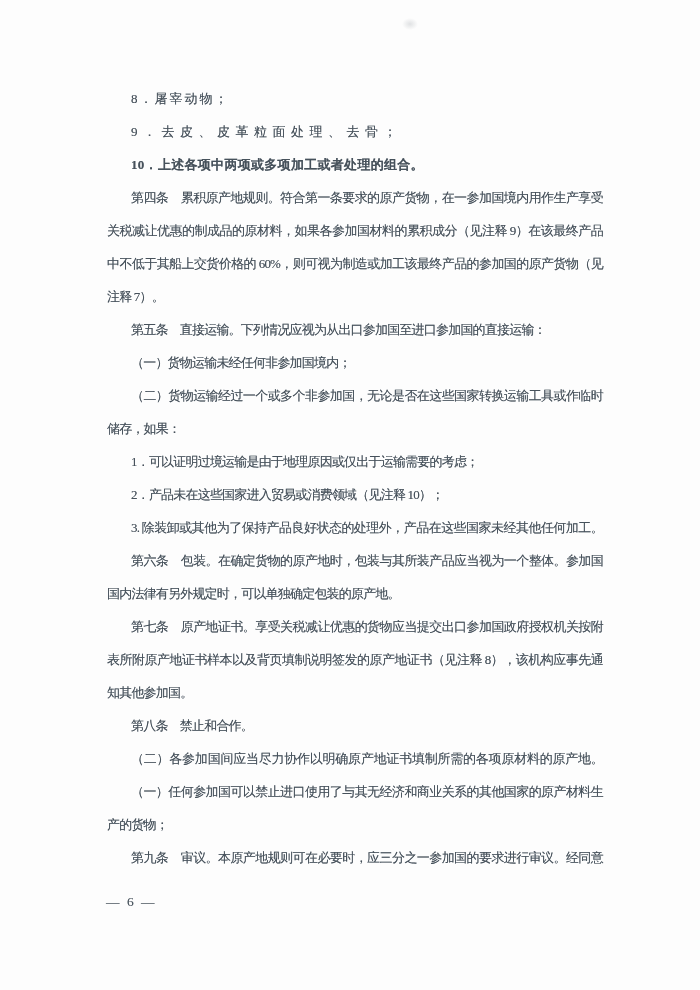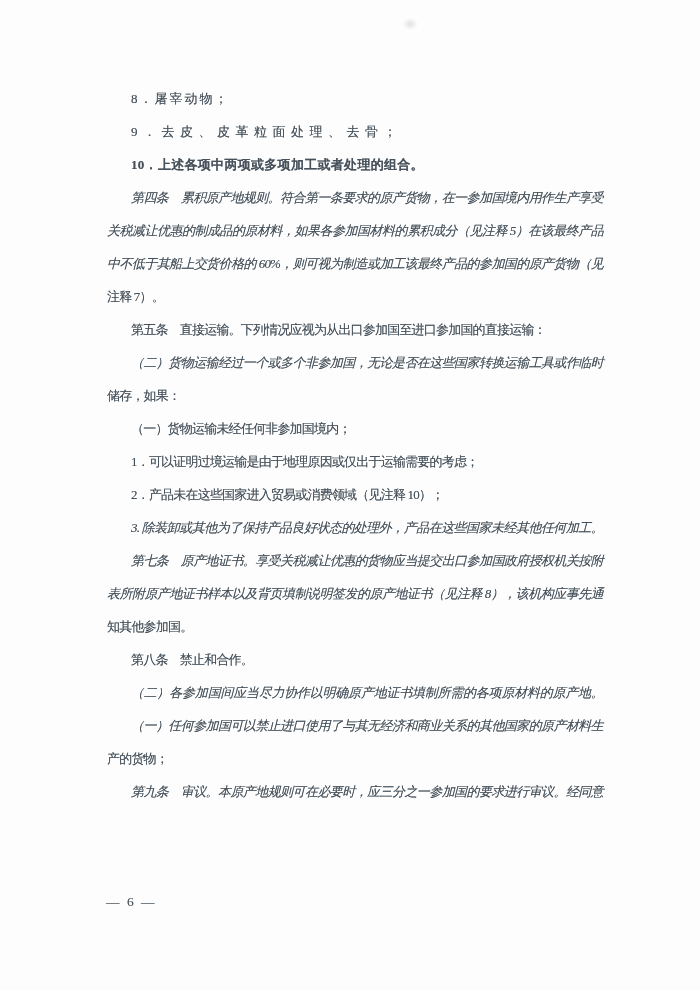--- a/index.html
+++ b/index.html
@@ -45,21 +45,20 @@
     display: block;
     height: 33px;
     white-space: nowrap;
     text-align: justify;
     text-align-last: left;
     text-justify: inter-character;
   }
   .line.fill {
     white-space: normal;
     text-align-last: justify;
-    font-style: italic;
   }
   .line.ind { padding-left: 24px; }
   .page-number {
     position: absolute;
     left: 106px;
     top: 894px;
     color: #4a555f;
     font-size: 13.5px;
     letter-spacing: 2px;
     text-shadow: 0 0 0.5px rgba(70,81,91,0.5);
@@ -75,42 +74,46 @@
         <div class="line ind" style="letter-spacing: 2px;">8．屠宰动物；</div>
       </div>
       <div class="para">
         <div class="line ind" style="letter-spacing: 5.5px;">9．去皮、皮革粒面处理、去骨；</div>
       </div>
       <div class="para">
         <div class="line ind" style="letter-spacing: 0.3px; font-weight: bold;">10．上述各项中两项或多项加工或者处理的组合。</div>
       </div>
       <div class="para">
         <div class="line ind fill">第四条　累积原产地规则。符合第一条要求的原产货物，在一参加国境内用作生产享受</div>
-        <div class="line fill">关税减让优惠的制成品的原材料，如果各参加国材料的累积成分（见注释 5）在该最终产品</div>
+        <div class="line fill">关税减让优惠的制成品的原材料，如果各参加国材料的累积成分（见注释 9）在该最终产品</div>
         <div class="line fill">中不低于其船上交货价格的 60%，则可视为制造或加工该最终产品的参加国的原产货物（见</div>
         <div class="line">注释 7）。</div>
       </div>
       <div class="para">
         <div class="line ind">第五条　直接运输。下列情况应视为从出口参加国至进口参加国的直接运输：</div>
       </div>
       <div class="para">
+        <div class="line ind">（一）货物运输未经任何非参加国境内；</div>
+      </div>
+      <div class="para">
         <div class="line ind fill">（二）货物运输经过一个或多个非参加国，无论是否在这些国家转换运输工具或作临时</div>
         <div class="line">储存，如果：</div>
-      </div>
-      <div class="para">
-        <div class="line ind">（一）货物运输未经任何非参加国境内；</div>
       </div>
       <div class="para">
         <div class="line ind">1．可以证明过境运输是由于地理原因或仅出于运输需要的考虑；</div>
       </div>
       <div class="para">
         <div class="line ind">2．产品未在这些国家进入贸易或消费领域（见注释 10）；</div>
       </div>
       <div class="para">
         <div class="line ind fill">3. 除装卸或其他为了保持产品良好状态的处理外，产品在这些国家未经其他任何加工。</div>
+      </div>
+      <div class="para">
+        <div class="line ind fill">第六条　包装。在确定货物的原产地时，包装与其所装产品应当视为一个整体。参加国</div>
+        <div class="line">国内法律有另外规定时，可以单独确定包装的原产地。</div>
       </div>
       <div class="para">
         <div class="line ind fill">第七条　原产地证书。享受关税减让优惠的货物应当提交出口参加国政府授权机关按附</div>
         <div class="line fill">表所附原产地证书样本以及背页填制说明签发的原产地证书（见注释 8），该机构应事先通</div>
         <div class="line">知其他参加国。</div>
       </div>
       <div class="para">
         <div class="line ind">第八条　禁止和合作。</div>
       </div>
       <div class="para">

